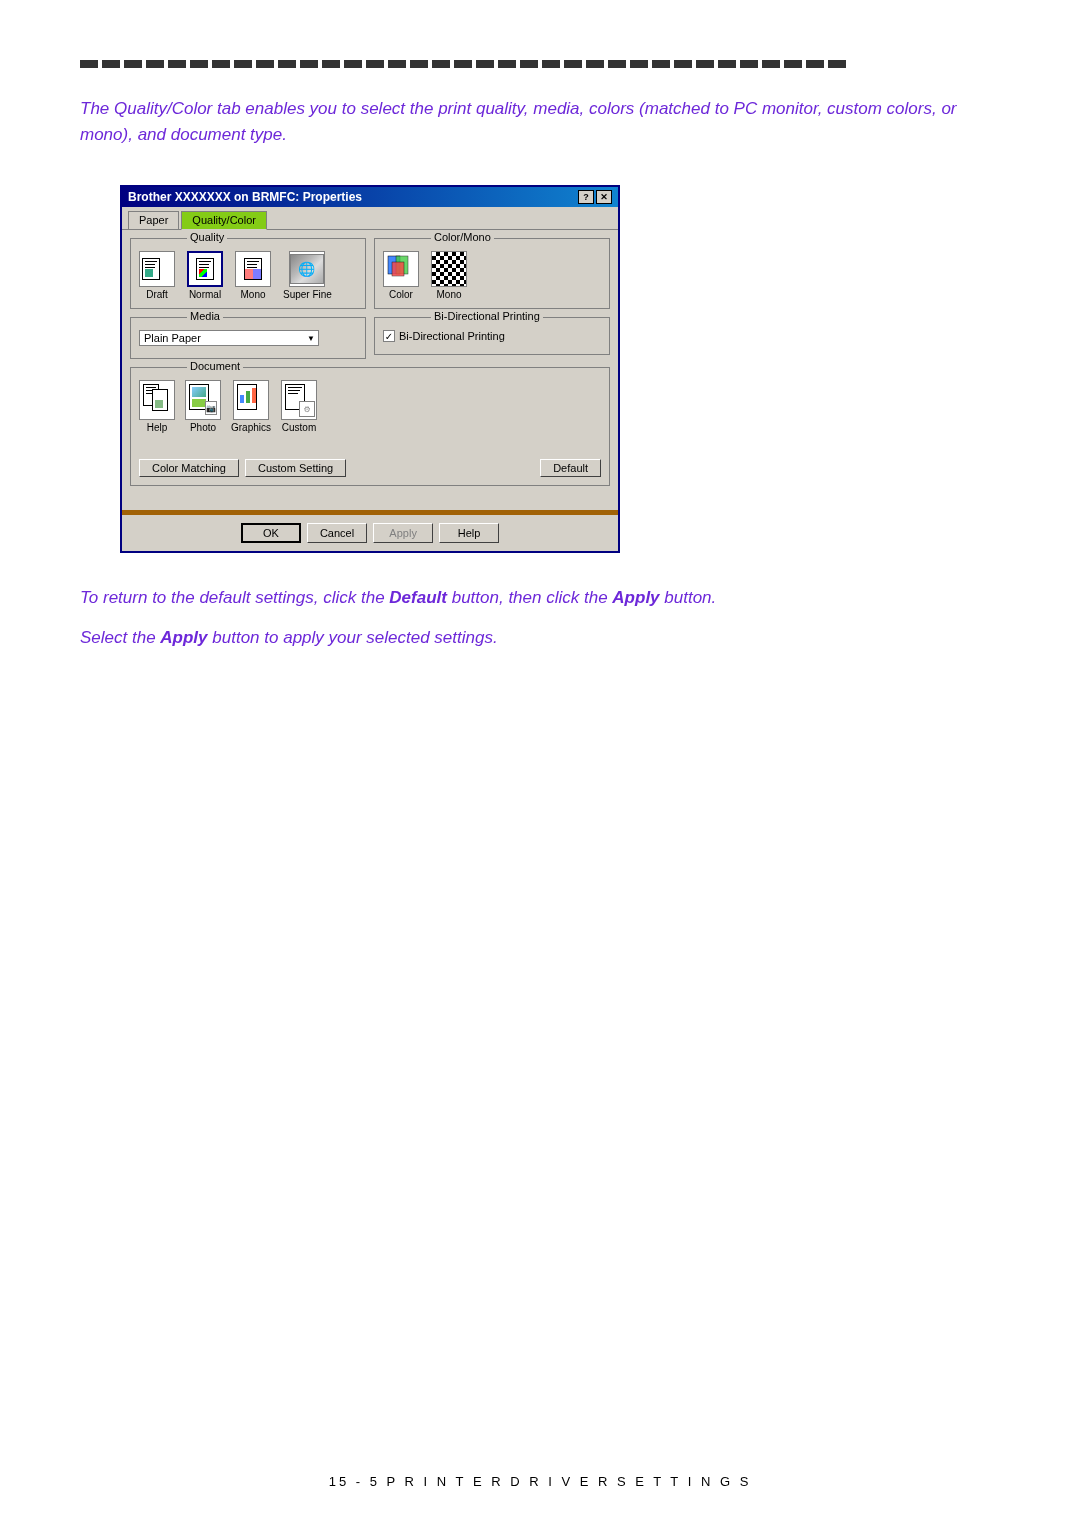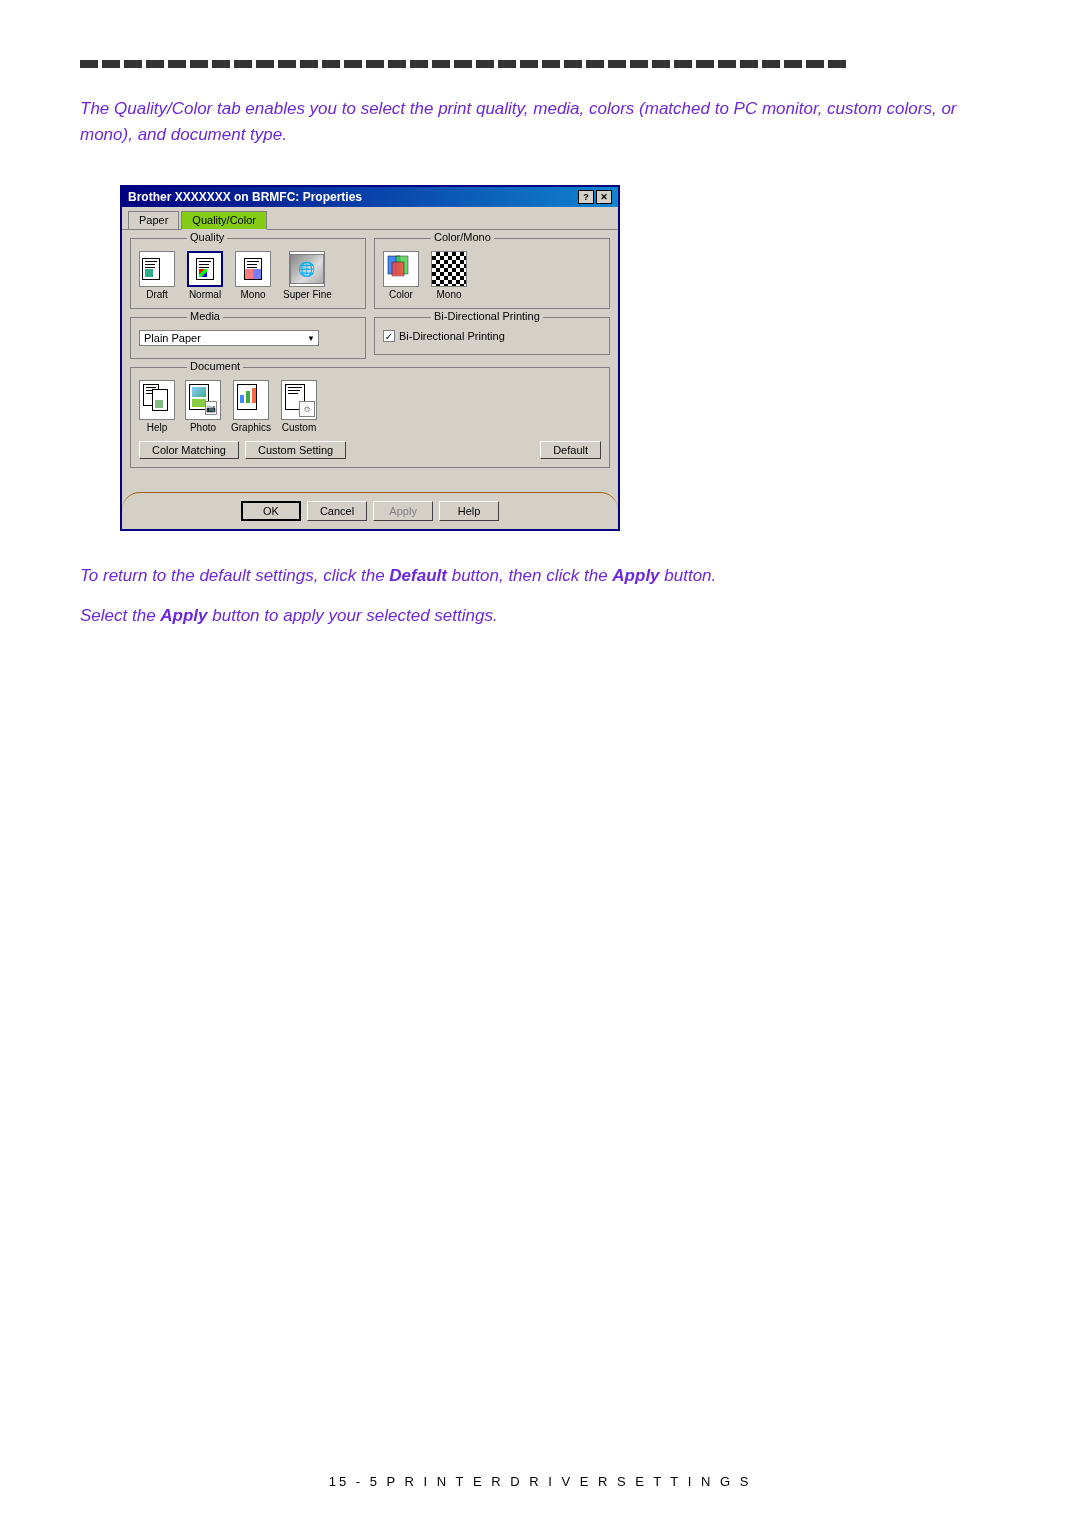--- a/index.html
+++ b/index.html
@@ -225,21 +225,21 @@
 
     .doc-icons {
       display: flex;
       gap: 10px;
       padding-top: 8px;
     }
 
     .bottom-buttons {
       display: flex;
       gap: 20px;
-      margin-top: 8px;
+      margin-top: 26px;
       align-items: center;
       justify-content: space-between;
     }
 
     .bottom-left-btns {
       display: flex;
       gap: 6px;
     }
 
     .win-button {
@@ -262,22 +262,21 @@
     .win-button.default-outlined {
       border: 2px solid #000;
     }
 
     .dialog-footer {
       display: flex;
       justify-content: center;
       gap: 6px;
       padding: 8px;
       background: #d4d0c8;
-      border-top: 1px solid #a16207;
-      border-radius: 18px;
+      border-top: 5px solid #a16207;
     }
 
     
     .page-footer {
       position: absolute;
       bottom: 40px;
       left: 0;
       right: 0;
       text-align: center;
       font-size: 13px;

